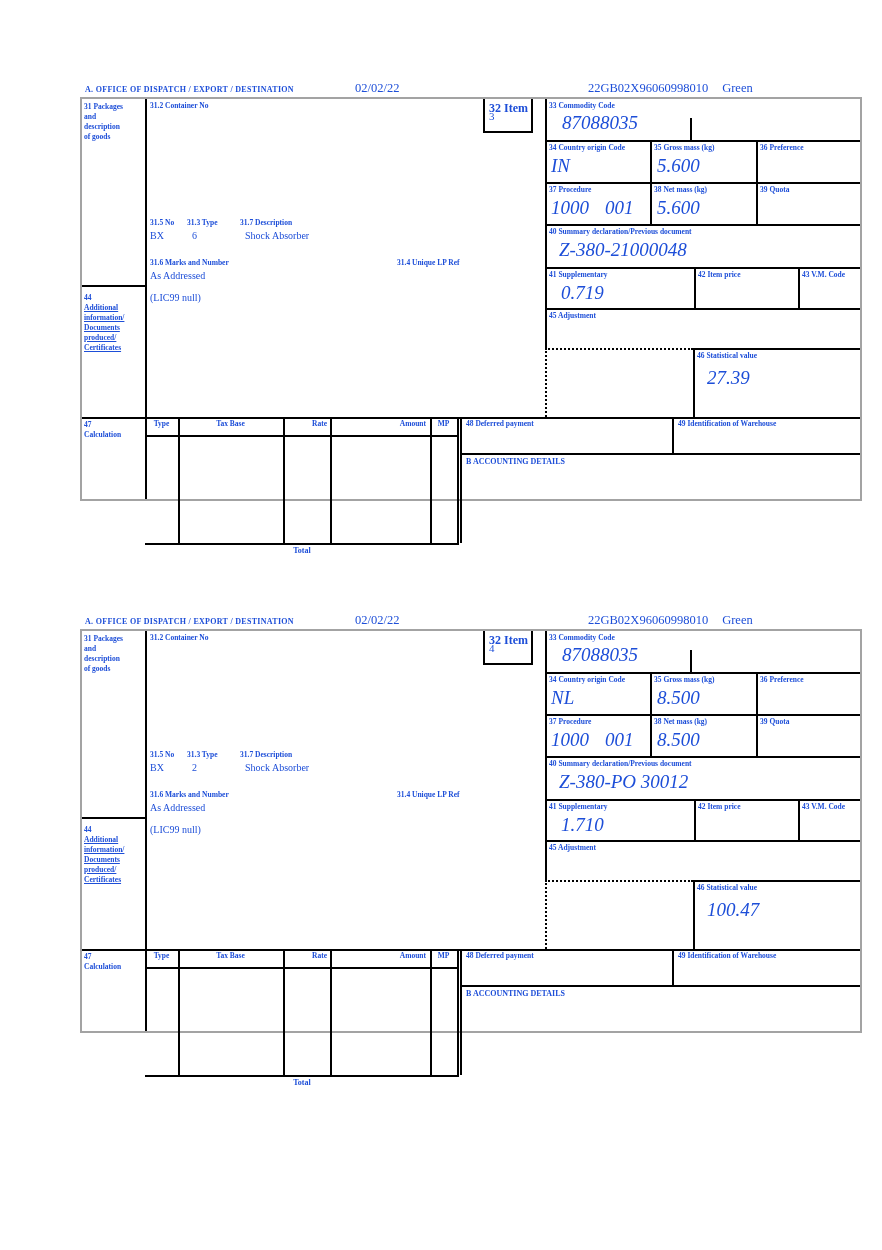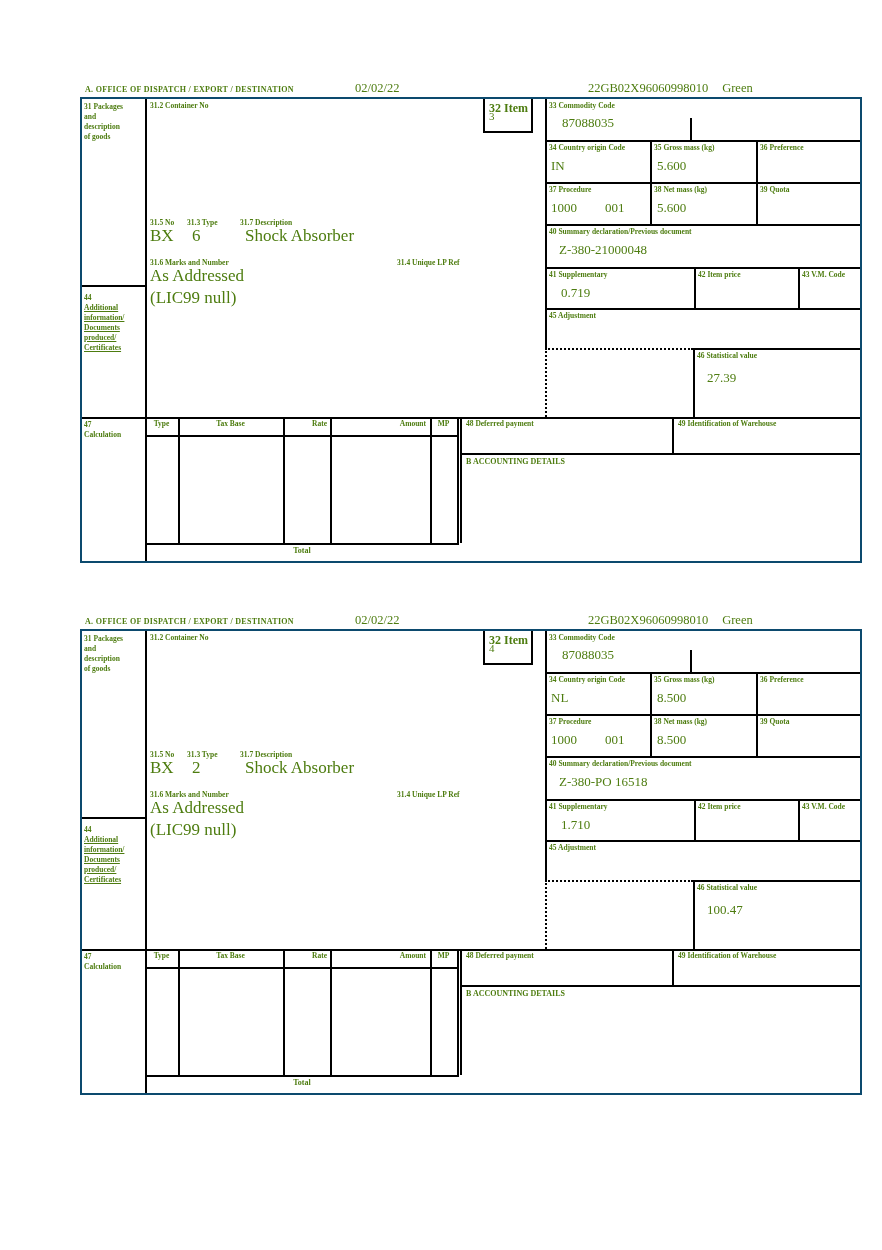--- a/index.html
+++ b/index.html
@@ -1,28 +1,28 @@
 <!DOCTYPE html>
 <html><head>
 <meta charset="utf-8">
 <style>
   html,body{margin:0;padding:0;background:#fff;}
-  .page{position:relative;width:882px;height:1250px;background:#ffffff;color:#4d7c0f;
+  .page{position:relative;width:882px;height:1250px;background:#ffffff;color:#1d4ed8;
         font-family:"Liberation Serif", serif;overflow:hidden;}
   .sad{position:absolute;left:0;width:882px;height:482px;}
   .hdr-a{position:absolute;font-size:8px;font-weight:bold;letter-spacing:.3px;white-space:nowrap;}
   .hdr-val{position:absolute;font-size:12.5px;white-space:nowrap;}
-  .box{position:absolute;left:80px;top:16px;width:782px;height:466px;border:2px solid #0c4a6e;box-sizing:border-box;}
+  .box{position:absolute;left:80px;top:16px;width:782px;height:404px;border:2px solid #a3a3a3;box-sizing:border-box;}
   .vl{position:absolute;width:2px;background:#000;display:block;}
   .hl{position:absolute;height:2px;background:#000;display:block;}
   .dvl{position:absolute;width:0;border-left:2px dotted #000;display:block;}
   .dhl{position:absolute;height:0;border-top:2px dotted #000;display:block;}
   .lbl{position:absolute;font-size:7.5px;font-weight:bold;white-space:nowrap;line-height:9px;}
-  .val{position:absolute;font-size:13px;white-space:nowrap;line-height:15px;}
-  .val2{position:absolute;font-size:17px;white-space:nowrap;line-height:14px;}
+  .val{position:absolute;font-size:19px;white-space:nowrap;line-height:15px;font-style:italic;}
+  .val2{position:absolute;font-size:10px;white-space:nowrap;line-height:14px;}
   .leftcol{position:absolute;left:2px;width:60px;font-size:7.5px;font-weight:bold;line-height:10px;}
   .leftcol div{white-space:nowrap;}
   .u{text-decoration:underline;}
   .itembox{position:absolute;left:401px;top:0;width:50px;height:34px;box-sizing:border-box;
            border-left:2px solid #000;border-right:2px solid #000;border-bottom:2px solid #000;}
   .itemno{position:absolute;left:4px;top:11px;font-size:11px;}
   .itemlbl{position:absolute;left:4px;top:2px;font-size:12px;font-weight:bold;white-space:nowrap;}
   .colh{position:absolute;top:320px;font-size:7.5px;font-weight:bold;line-height:9px;}
   .acct{position:absolute;font-size:8px;font-weight:bold;white-space:nowrap;}
   .total{position:absolute;left:63px;width:314px;top:447px;text-align:center;font-size:8px;font-weight:bold;}
@@ -216,21 +216,21 @@
       <span class="lbl" style="left:572px;top:44px">35 Gross mass (kg)</span>
       <span class="val" style="left:575px;top:59px">8.500</span>
       <span class="lbl" style="left:678px;top:44px">36 Preference</span>
       <span class="lbl" style="left:467px;top:86px">37 Procedure</span>
       <span class="val" style="left:469px;top:101px">1000</span>
       <span class="val" style="left:523px;top:101px">001</span>
       <span class="lbl" style="left:572px;top:86px">38 Net mass (kg)</span>
       <span class="val" style="left:575px;top:101px">8.500</span>
       <span class="lbl" style="left:678px;top:86px">39 Quota</span>
       <span class="lbl" style="left:467px;top:128px">40 Summary declaration/Previous document</span>
-      <span class="val" style="left:477px;top:143px">Z-380-PO 16518</span>
+      <span class="val" style="left:477px;top:143px">Z-380-PO 30012</span>
       <span class="lbl" style="left:467px;top:171px">41 Supplementary</span>
       <span class="val" style="left:479px;top:186px">1.710</span>
       <span class="lbl" style="left:616px;top:171px">42 Item price</span>
       <span class="lbl" style="left:720px;top:171px">43 V.M. Code</span>
       <span class="lbl" style="left:467px;top:212px">45 Adjustment</span>
       <span class="lbl" style="left:615px;top:252px">46 Statistical value</span>
       <span class="val" style="left:625px;top:271px">100.47</span>
 
       <span class="colh" style="left:63px;width:33px;text-align:center">Type</span>
       <span class="colh" style="left:96px;width:105px;text-align:center">Tax Base</span>

